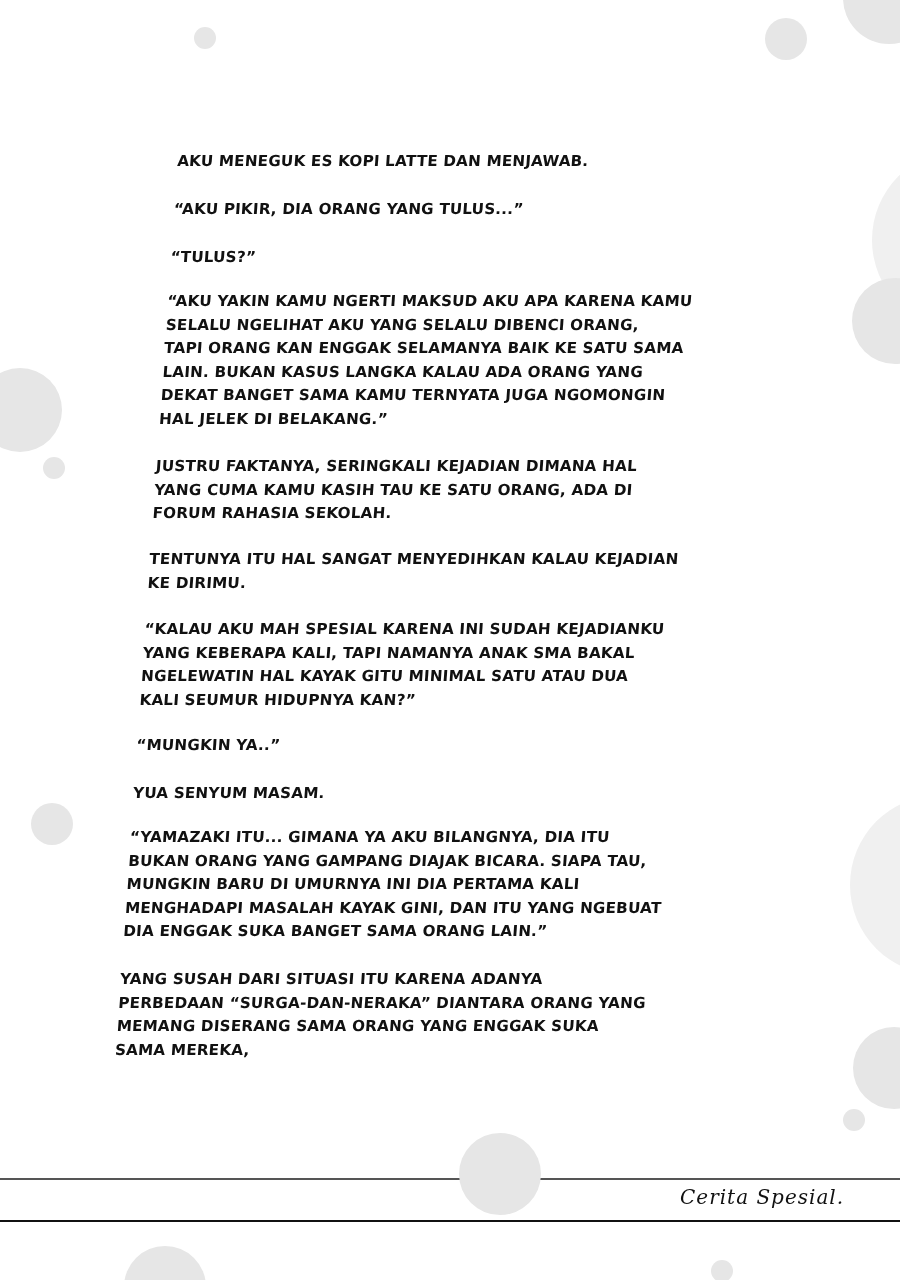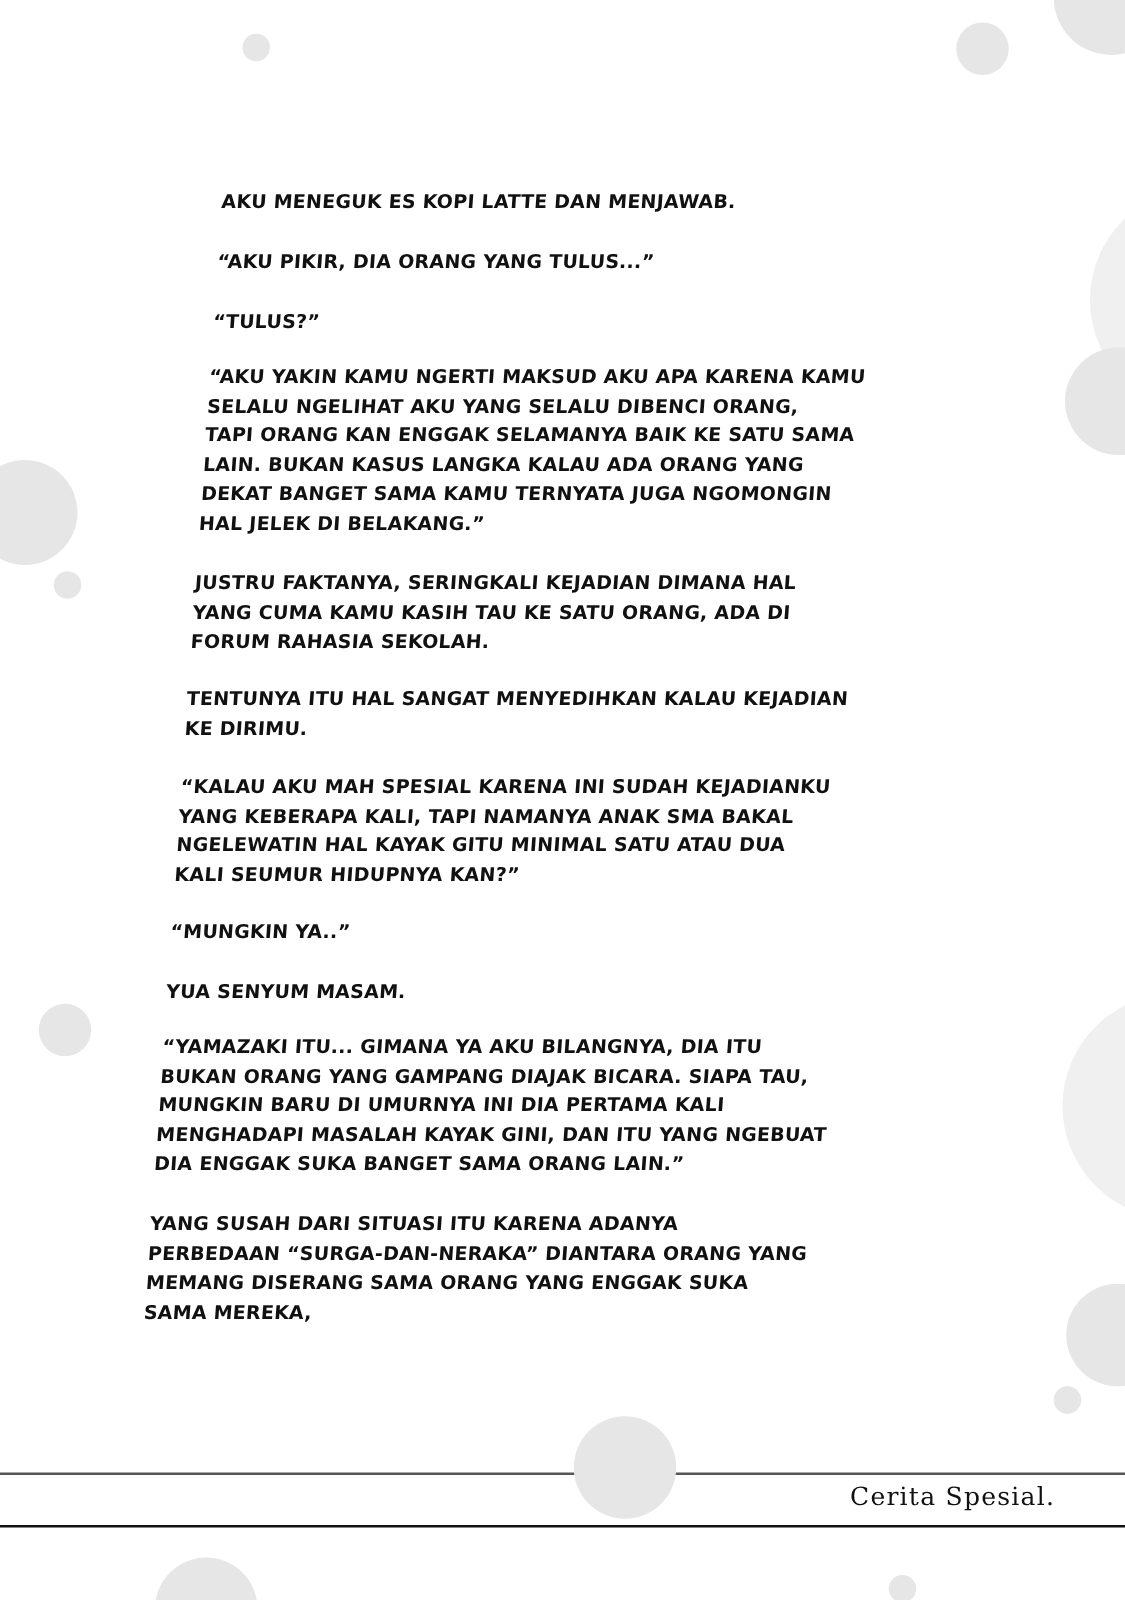--- a/index.html
+++ b/index.html
@@ -57,20 +57,21 @@
       top: 1220px;
       width: 900px;
       height: 2px;
       background: #111111;
     }
     .footer-label {
       position: absolute;
       left: 680px;
       top: 1185px;
       font-family: "DejaVu Serif", serif;
+      font-style: italic;
       font-size: 20px;
       color: #111111;
       letter-spacing: 1px;
     }
   </style>
 </head>
 <body>
 
 <div class="circle" style="left:194px;top:27px;width:22px;height:22px;"></div>
 <div class="circle" style="left:765px;top:18px;width:42px;height:42px;"></div>

